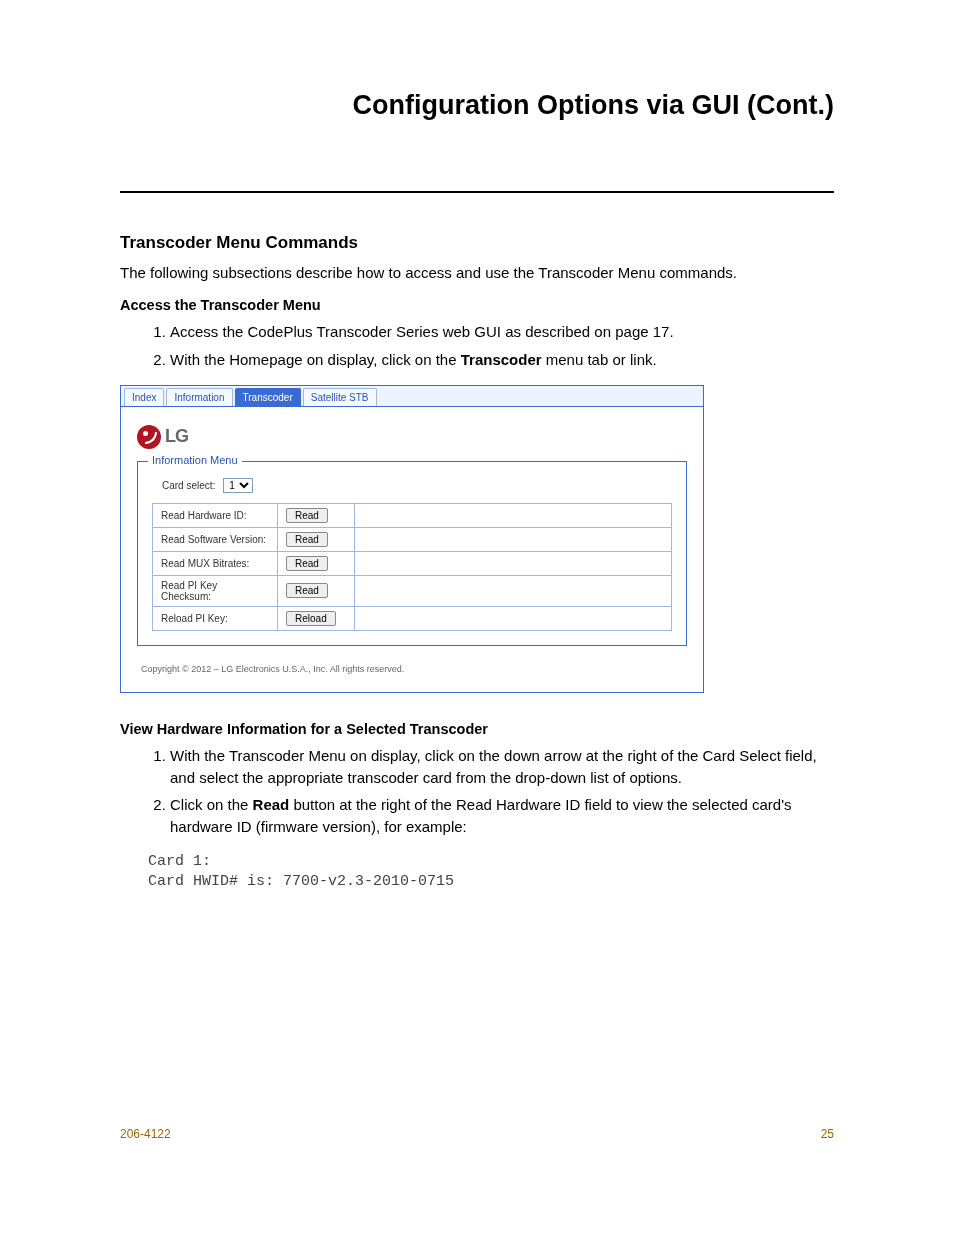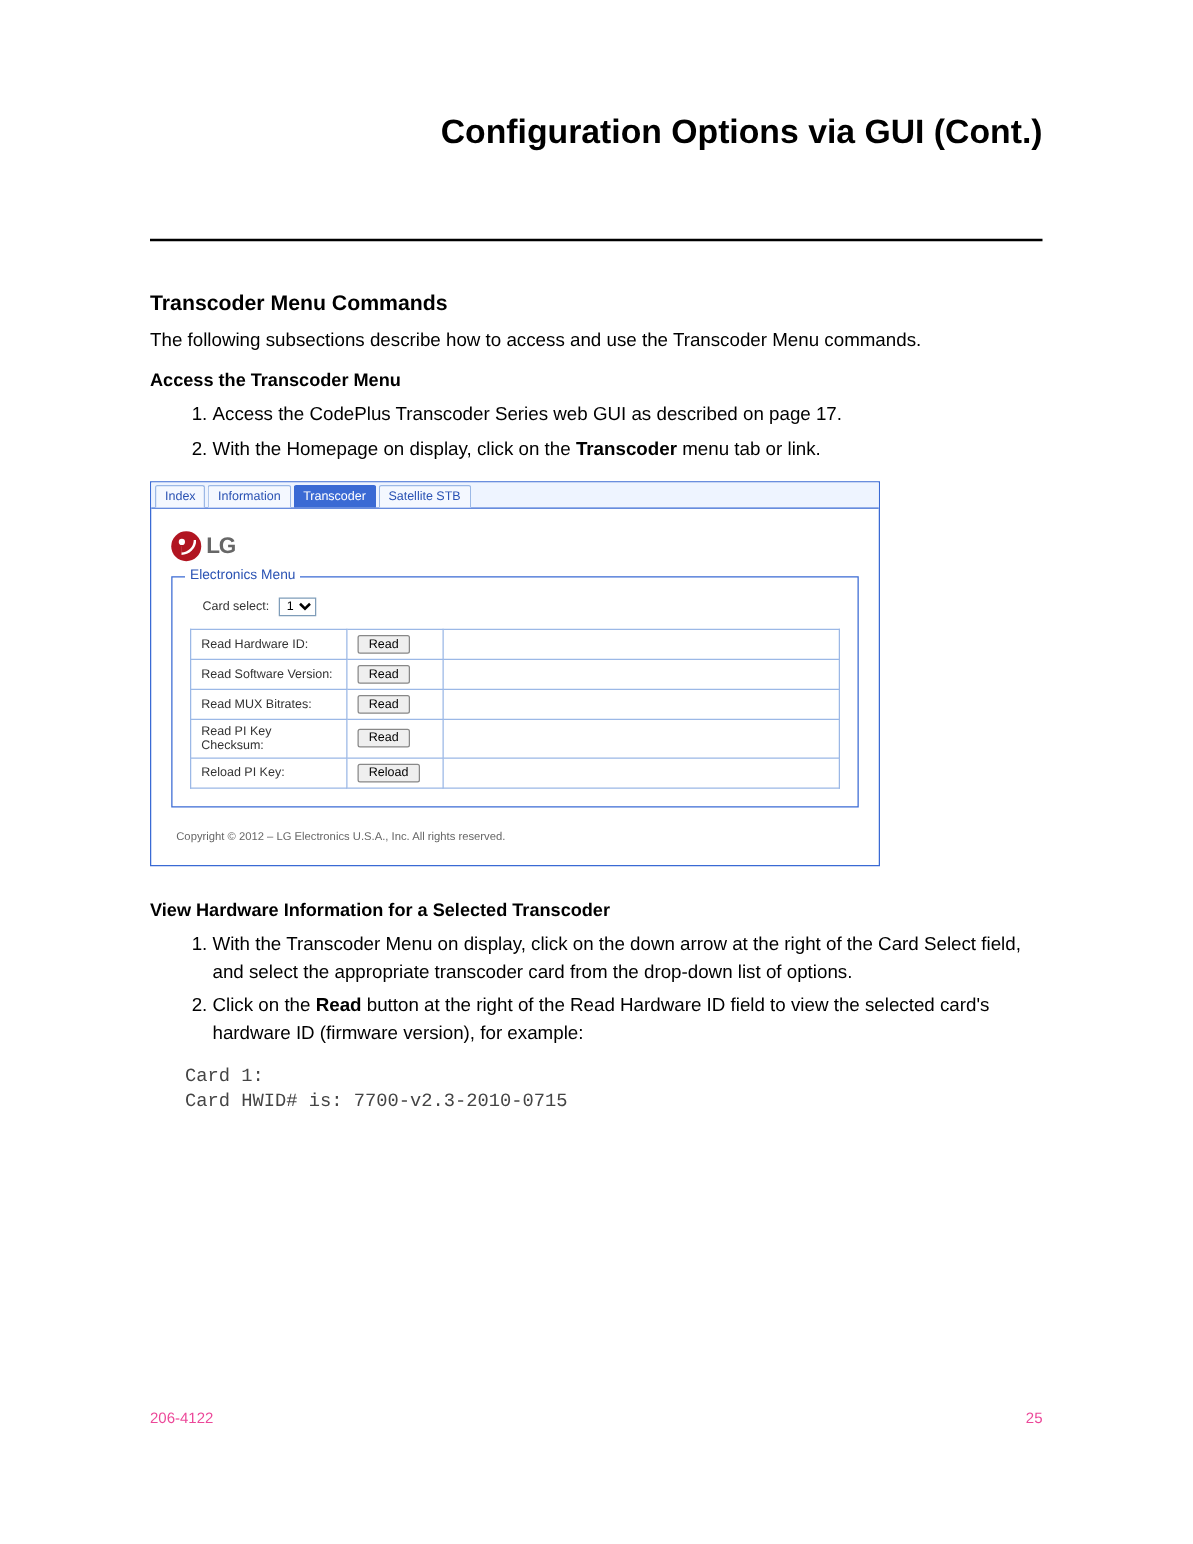--- a/index.html
+++ b/index.html
@@ -193,21 +193,21 @@
   }
 
   .footer {
     position: absolute;
     bottom: 94px;
     left: 120px;
     right: 120px;
     display: flex;
     justify-content: space-between;
     font-size: 12px;
-    color: #ec4899;
+    color: #a16207;
   }
   .footer .docnum { font-size: 12px; }
   .footer .pagenum { font-size: 12px; }
 </style>
 </head>
 <body>
 
 <div class="page">
 
   <h1 class="page-title">Configuration Options via GUI (Cont.)</h1>
@@ -231,21 +231,21 @@
       <div class="gui-tab">Information</div>
       <div class="gui-tab active">Transcoder</div>
       <div class="gui-tab">Satellite STB</div>
     </div>
     <div class="gui-body">
       <div class="lg-logo">
         <div class="lg-circle"></div>
         <div class="lg-text">LG</div>
       </div>
       <div class="fieldset">
-        <div class="legend">Electronics Menu</div>
+        <div class="legend">Information Menu</div>
         <div class="card-select-row">
           <span>Card select:</span>
           <select>
             <option>1</option>
           </select>
         </div>
         <table class="cmd-table">
           <tbody>
               <tr>
             <td>Read Hardware ID:</td>

